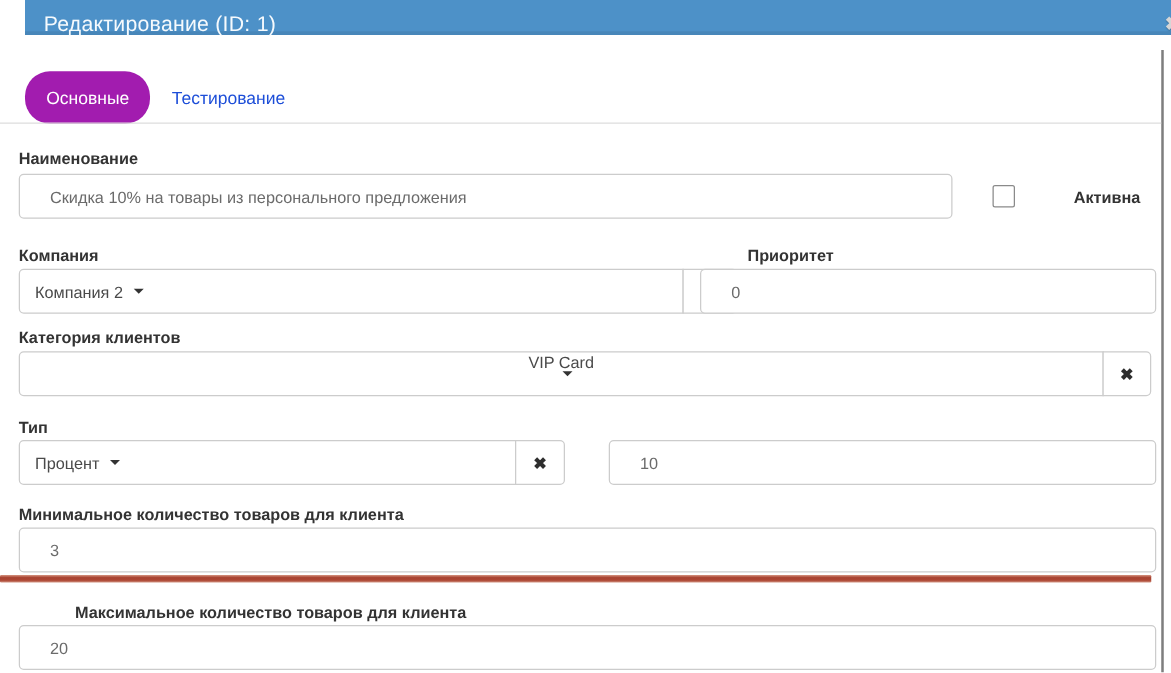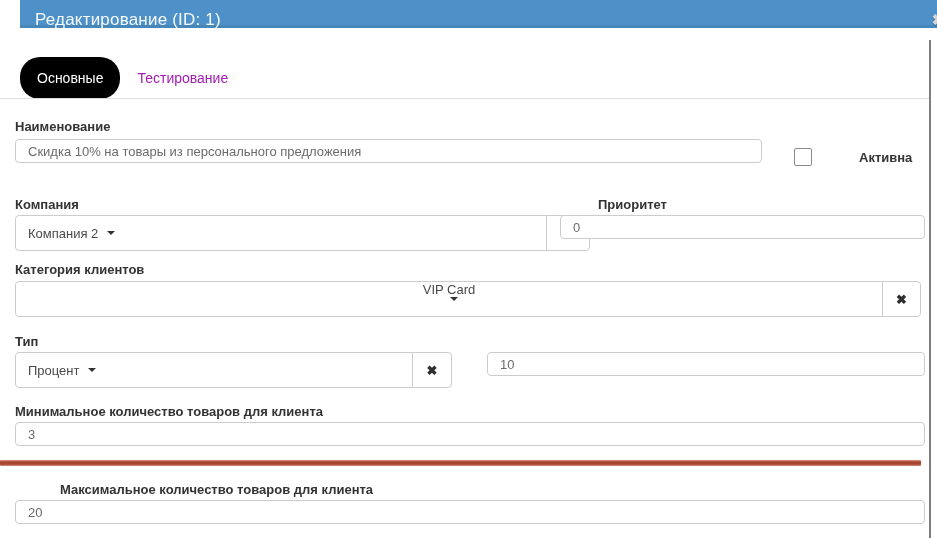--- a/index.html
+++ b/index.html
@@ -18,30 +18,30 @@
                text-shadow:0 1px 1px rgba(0,0,0,.25); line-height:22px; text-align:center; }
 
   
   .right-edge { position:absolute; left:929px; top:40px; width:2px; height:498px;
                 background:#7e7e7e; }
 
   
   .tabs { position:absolute; left:20px; top:57px; display:flex; }
   .tab { height:42px; padding:0 17px; line-height:42px; font-size:14px;
          cursor:pointer; border-radius:5px 5px 0 0; }
-  .tab.active { background:#000000; color:#fff;border-radius:20px; }
-  .tab.inactive { color:#a21caf; }
+  .tab.active { background:#a21caf; color:#fff;border-radius:20px; }
+  .tab.inactive { color:#1d4ed8; }
   .tab-underline { position:absolute; left:0; top:98px; width:929px; height:1px;
                    background:#ddd; }
 
   
   .lbl { position:absolute; font-size:13px; font-weight:bold; color:#333;
          white-space:nowrap; }
-  .txt-input { position:absolute; height:24px; border:1px solid #ccc;
-               border-radius:4px; background:#fff; padding:0 12px;
+  .txt-input { position:absolute; height:36px; border:1px solid #ccc;
+               border-radius:4px; background:#fff; padding:0 24px;
                font-size:13px; color:#6b6b6b;
                font-family:"Liberation Sans", sans-serif; outline:none; }
 
   .group { position:absolute; display:flex; height:36px; }
   .combo { display:flex; align-items:center; border:1px solid #ccc;
            border-radius:4px 0 0 4px; background:#fff; padding:0 12px;
            font-size:13px; color:#4a4a4a; cursor:pointer; }
   .combo-text { white-space:nowrap; }
   .caret { width:0; height:0; margin-left:9px; border-left:4px solid transparent;
            border-right:4px solid transparent; border-top:4px solid #333; }

